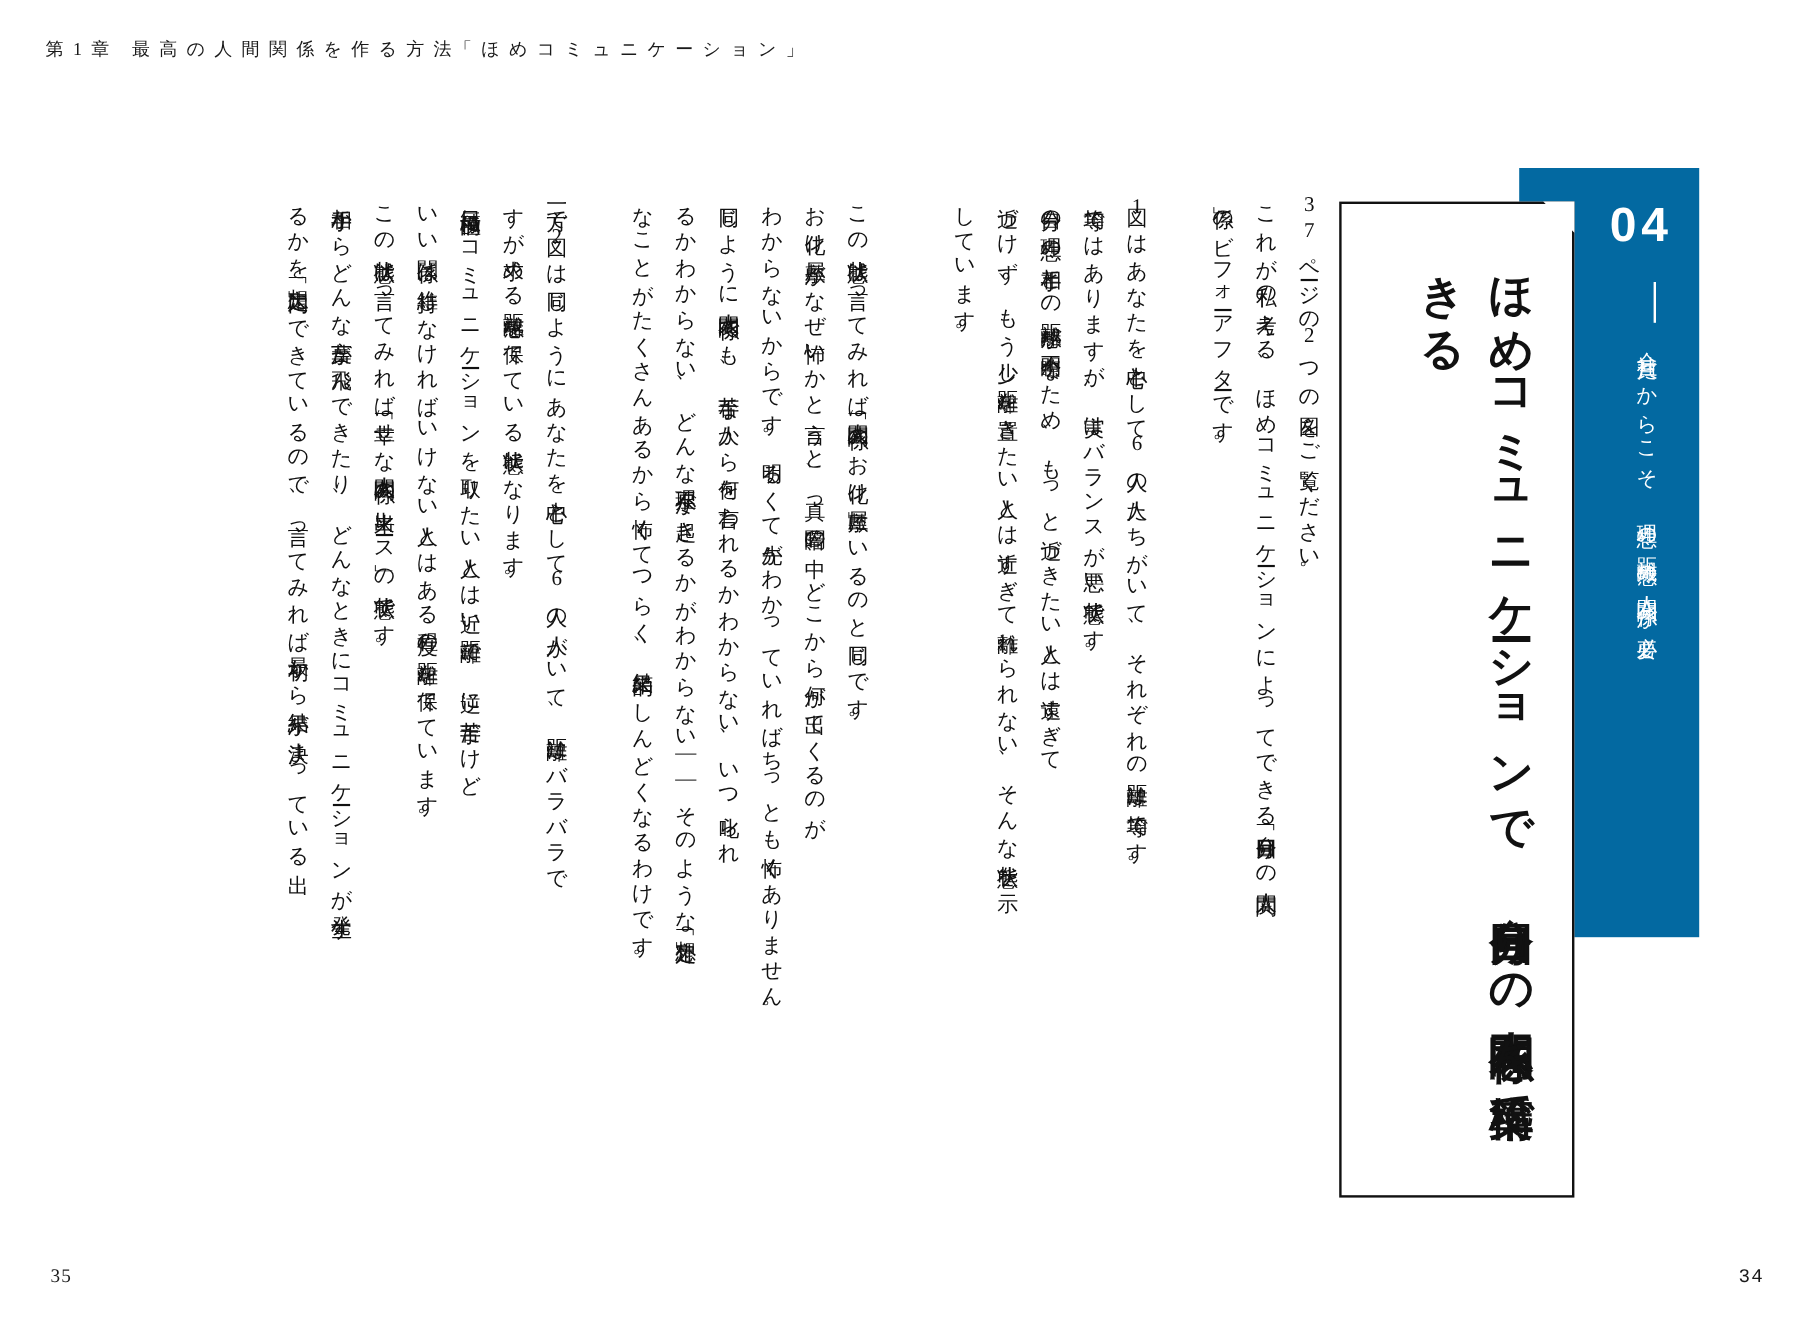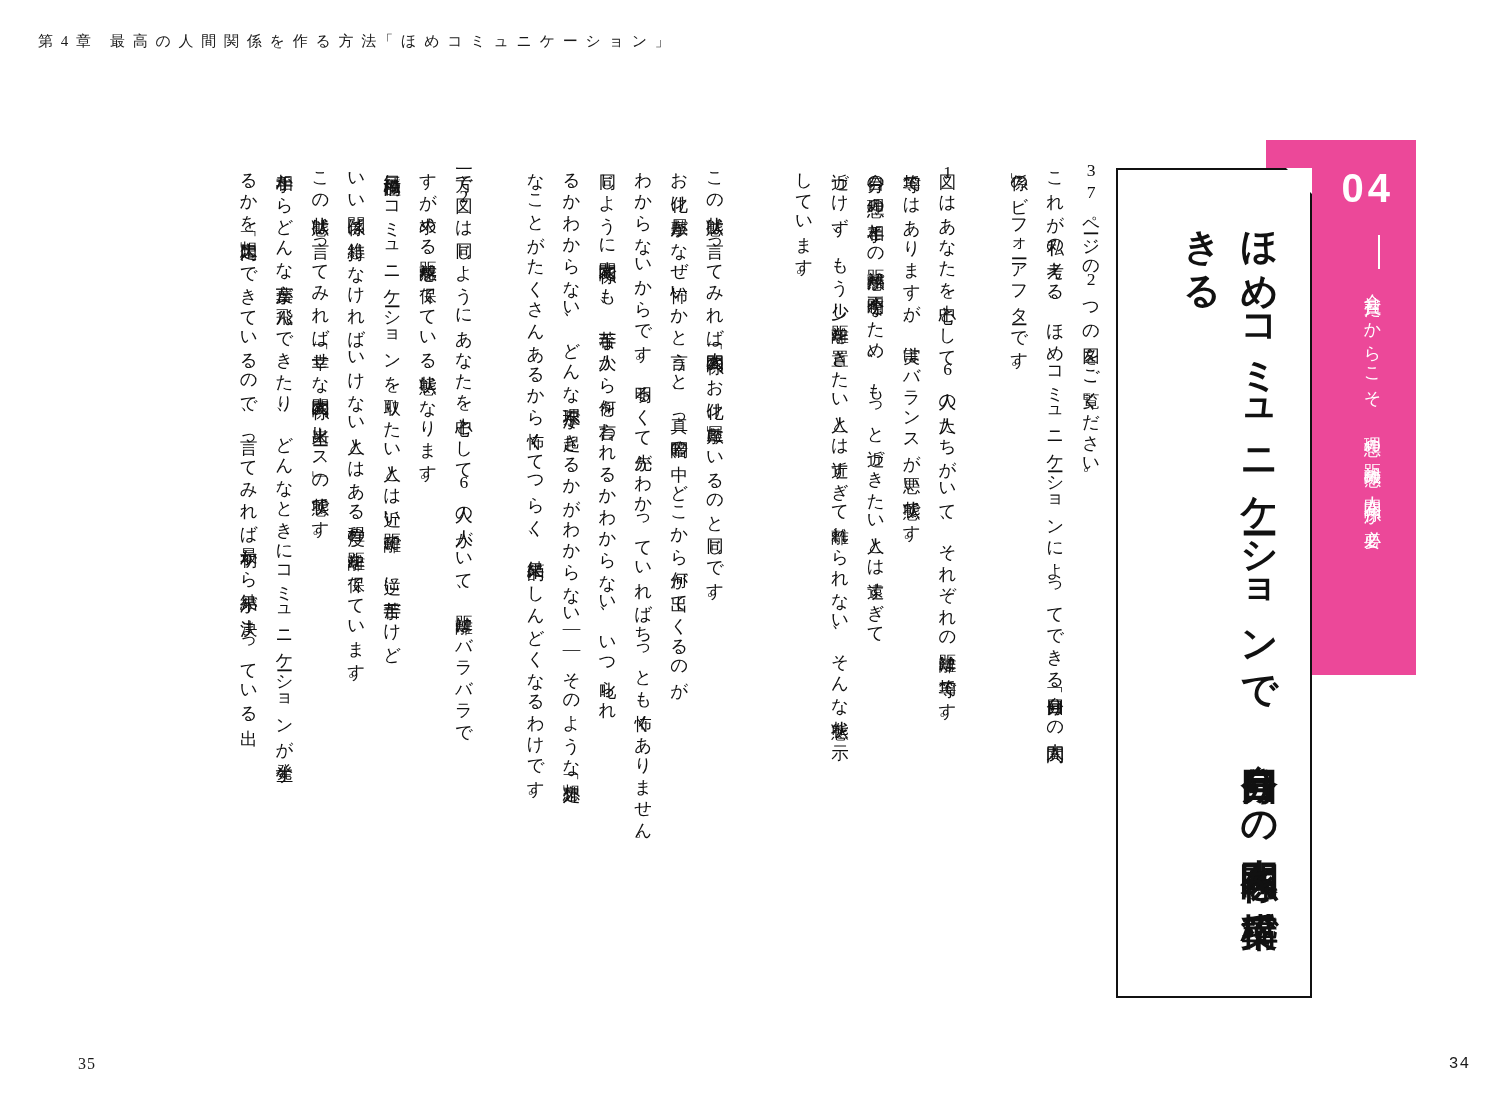--- a/index.html
+++ b/index.html
@@ -28,40 +28,40 @@
   }
 
   
   .folio {
     position: absolute;
     bottom: 38px;
     font-size: 16px;
     letter-spacing: 1px;
     color: #1a1a1a;
   }
-  .folio-left  { left: 42px; margin-left: 36px; }
+  .folio-left  { left: 42px; }
   .folio-right { right: 42px; font-family: Liberation Mono, monospace; }
 
   
   .heading-wrap {
     position: absolute;
     top: 140px;
     right: 96px;
     width: 300px;
     height: 860px;
   }
 
   
   .black-tab {
     position: absolute;
     top: 0;
     right: 0;
     width: 150px;
-    height: 535px;
-    background: #ec4899;
+    height: 641px;
+    background: #0369a1;
     color: #ffffff;
     box-sizing: border-box;
   }
   
   .black-tab::after {
     content: "";
     position: absolute;
     left: -1px;
     bottom: -1px;
     width: 0;
@@ -153,21 +153,21 @@
     width: 300px;
   }
   .left-text {
     right: 780px;
     width: 700px;
   }
 </style>
 </head>
 <body>
 
-<div class="running-head">第 4 章　最 高 の 人 間 関 係 を 作 る 方 法「 ほ め コ ミ ュ ニ ケ ー シ ョ ン 」</div>
+<div class="running-head">第 1 章　最 高 の 人 間 関 係 を 作 る 方 法「 ほ め コ ミ ュ ニ ケ ー シ ョ ン 」</div>
 
 <div class="heading-wrap">
 
   <div class="black-tab">
     <div class="tab-number">04</div>
     <div class="tab-rule"></div>
     <div class="tab-kicker">会社員だからこそ
 理想の距離感の人間関係が必要</div>
   </div>
 

